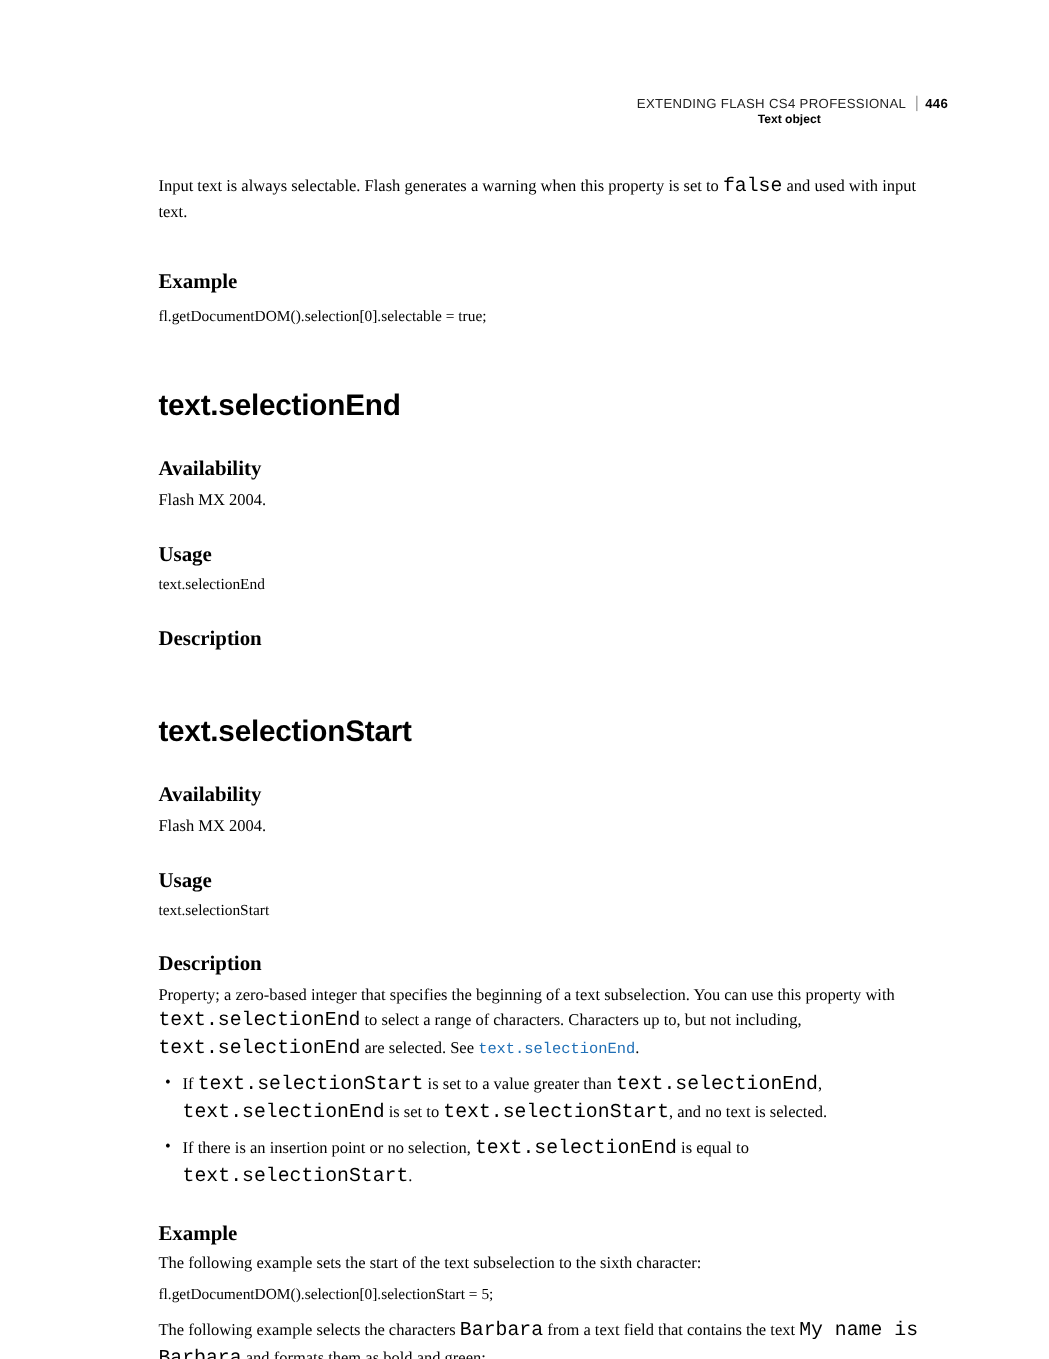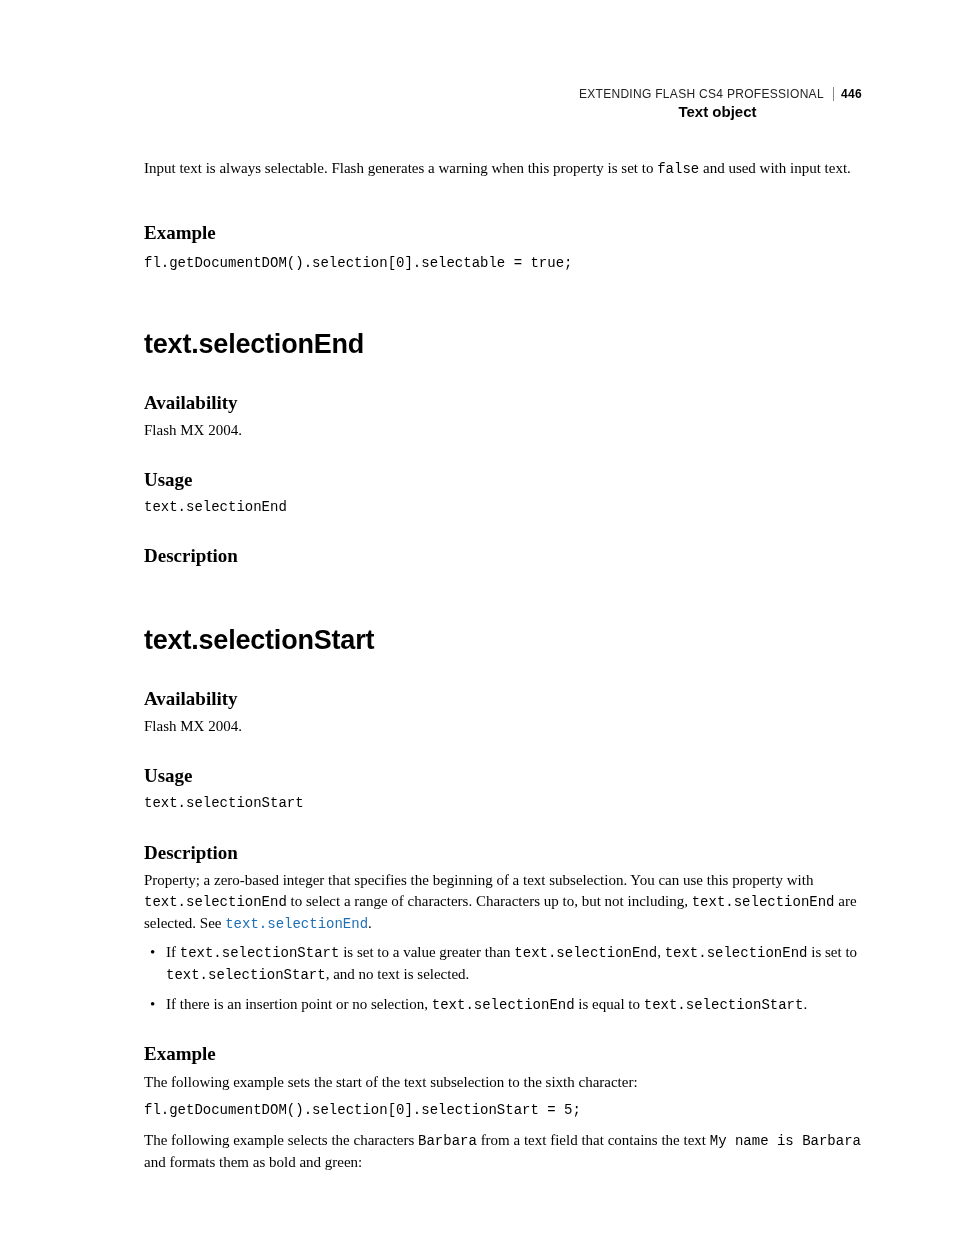--- a/index.html
+++ b/index.html
@@ -30,43 +30,43 @@
   }
   .run-head .docname { color: #222; }
   .run-head .pagenum {
     font-weight: 700;
     border-left: 1px solid #888;
     padding-left: 7px;
     margin-left: 6px;
   }
   .run-head .line2 {
     font-weight: 700;
-    font-size: 15px;
+    font-size: 11px;
     padding-right: 6px;
   }
   .content {
     padding-top: 72px;
     font-size: 15px;
     line-height: 1.4;
   }
   p { margin: 0 0 4px 0; }
   .para { margin-bottom: 4px; }
   .subhead {
     font-weight: 700;
     margin-top: 26px;
     margin-bottom: 4px;
     font-size: 19px;
   }
   .subhead.first { margin-top: 40px; }
   .code, code {
     font-family: "Courier New", Courier, monospace;
-    font-size: 14px;
+    font-size: 18px;
   }
   .codeblock {
-    font-family: Liberation Mono, monospace;
+    font-family: Liberation Serif, serif;
     font-size: 14px;
     margin: 8px 0 4px 0;
     white-space: pre;
   }
   h2.apiname {
     font-family: "Myriad Pro", Arial, Helvetica, sans-serif;
     font-weight: 700;
     font-size: 27px;
     margin: 52px 0 6px 0;
     letter-spacing: -0.2px;

